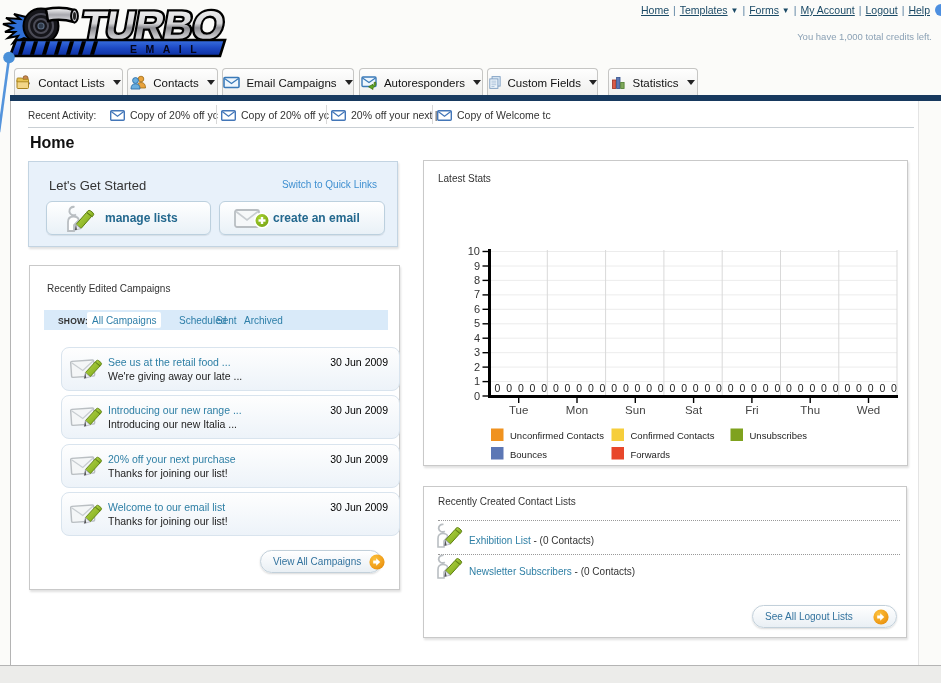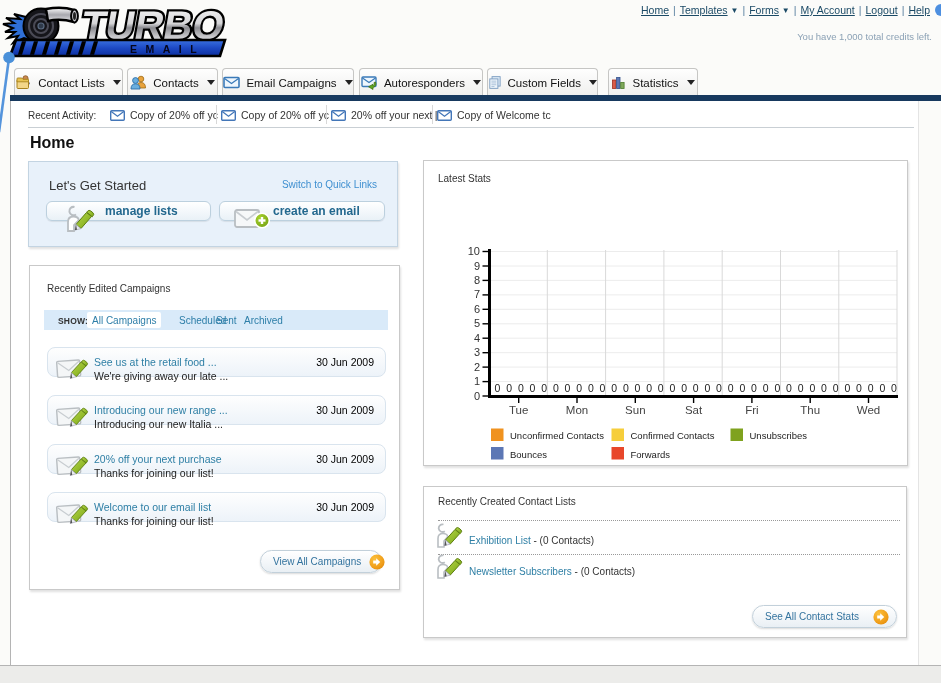--- a/index.html
+++ b/index.html
@@ -27,34 +27,34 @@
 #recentbar .lbl { position:absolute; left:0; top:9px; }
 .ritem { position:absolute; top:5px; height:18px; display:flex; align-items:center; gap:5px; font-size:10.5px; color:#333; }
 .rsep { position:absolute; top:4px; height:19px; width:1px; background:#d8d8d8; }
 #home { position:absolute; left:30px; top:134px; font-size:16px; font-weight:bold; color:#111; }
 
 .panel { position:absolute; background:#fff; border:1px solid #c9c9c9; box-shadow:1px 2px 2px rgba(0,0,0,0.12); }
 .ptitle { font-size:10px; color:#333; }
 #gspanel { left:28px; top:161px; width:370px; height:86px; background:#e8f1fa; border:1px solid #c3d4e2; }
 #gspanel .ptitle { position:absolute; left:20px; top:16px; }
 #quicklink { position:absolute; right:20px; top:17px; font-size:10px; color:#3e8fd0; text-decoration:none; }
-.bigbtn { position:absolute; top:39px; height:20px; border:1px solid #bcd0de; border-radius:6px; background:linear-gradient(#ffffff,#e9f1f7); display:flex; align-items:center; box-shadow:0 1px 1px rgba(0,0,0,0.08); }
+.bigbtn { position:absolute; top:39px; height:34px; border:1px solid #bcd0de; border-radius:6px; background:linear-gradient(#ffffff,#e9f1f7); display:flex; align-items:center; box-shadow:0 1px 1px rgba(0,0,0,0.08); }
 .bigbtn .txt { font-size:12px; font-weight:bold; color:#23688e; }
 #btn-manage { left:17px; width:165px; }
 #btn-create { left:190px; width:166px; }
 
 #campanel { left:29px; top:265px; width:371px; height:325px;padding-left:20px; }
 #campanel .ptitle { position:absolute; left:17px; top:17px; }
 #showbar { position:absolute; left:14px; top:44px; width:344px; height:20px; background:#d9eaf9; font-size:10px; color:#2d7ea8; }
 #showbar .showlbl { position:absolute; left:14px; top:6px; font-size:8.5px; font-weight:bold; color:#333; letter-spacing:0.2px; }
 #showbar .pill { position:absolute; left:43px; top:2px; height:16px; padding:0 5px; background:#fff; border-radius:2px; display:flex; align-items:center; }
 #showbar .s1 { position:absolute; left:135px; top:5px; }
 #showbar .s2 { position:absolute; left:172px; top:5px; }
 #showbar .s3 { position:absolute; left:200px; top:5px; }
-.campitem { position:absolute; left:17px; width:339px; height:30px; border:1px solid #d9e4ee; border-radius:8px; background:linear-gradient(#fefefe,#edf3f9); }
+.campitem { position:absolute; left:31px; width:339px; height:44px; border:1px solid #d9e4ee; border-radius:8px; background:linear-gradient(#fefefe,#edf3f9); }
 .campitem .t { position:absolute; left:46px; top:8px; font-size:10.5px; color:#2e7fa5; }
 .campitem .s { position:absolute; left:46px; top:21.5px; font-size:10.5px; color:#222; }
 .campitem .d { position:absolute; right:11px; top:8px; font-size:10.5px; color:#000; }
 .teal-btn { position:absolute; height:23px; border:1px solid #c2d0da; border-radius:12px; background:linear-gradient(#ffffff,#e9eff4); display:flex; align-items:center; justify-content:space-between; padding:0 7px 0 12px; box-shadow:0 1px 2px rgba(0,0,0,0.15); font-size:10px; color:#33739e; white-space:nowrap; }
 
 #statspanel { left:423px; top:160px; width:485px; height:306px; }
 #statspanel .ptitle { position:absolute; left:14px; top:12px; }
 #statsel { position:absolute; left:17px; top:33px; width:461px; height:15px; border:1px solid #8e8e8e; background:#fff; font-size:10px; color:#111; }
 #statsel .stxt { position:absolute; left:7px; top:1.5px; }
 #statsel .sarr { position:absolute; right:6px; top:5px; width:0; height:0; border-left:4px solid transparent; border-right:4px solid transparent; border-top:5px solid #000; }
@@ -502,21 +502,21 @@
           </defs>
 <path d="M8.5 1.5 A3.8 3.8 0 1 0 9.8 8.2" fill="none" stroke="#b9bec2" stroke-width="1.8"></path>
 <path d="M3 24 L3 15.5 Q3 10.5 8 10.5 Q12 10.5 12.8 13.5 L9 18 L9 24 Z" fill="#fff" stroke="#b9bec2" stroke-width="1.6"></path>
 <path d="M10.5 17 L20 6.5 L24.8 10.5 L15.3 21 Z" fill="url(#pen4)" stroke="#5d7f10" stroke-width="1"></path>
 <path d="M21 5.3 Q22.3 3.8 24 5.2 L26 6.9 Q27.4 8.3 26 9.6 L25.3 10.5 L20.2 6.2 Z" fill="url(#pen4)" stroke="#5d7f10" stroke-width="1"></path>
 <path d="M10.5 17 L9.6 22.6 L15.1 21.2 Z" fill="#e9edf0" stroke="#aab" stroke-width="0.8"></path>
 <path d="M10.5 17 L9.4 22.8 L11.6 22.3 Z" fill="#555"></path>
 </svg></span>
       <div class="abs" style="left:45px; top:74px; white-space:nowrap;"><span class="cllink">Newsletter Subscribers</span><span class="cltxt"> - (0 Contacts)</span></div>
     <div class="teal-btn" style="left:328px; top:118px; width:145px;">
-        <span>See All Contact Stats</span>
+        <span>See All Logout Lists</span>
         <svg width="16" height="16" viewBox="0 0 16 16" style="margin-left:8px;flex:none;">
 <defs>
             <radialGradient id="ocb" cx="0.35" cy="0.3" r="0.95">
               <stop offset="0" stop-color="#fcc03c"></stop>
               <stop offset="0.6" stop-color="#f09e1a"></stop>
               <stop offset="1" stop-color="#d97f05"></stop>
             </radialGradient>
           </defs>
 <circle cx="8" cy="8" r="7.6" fill="url(#ocb)"></circle>
 <path d="M7.2 4.2 L11.2 8 L7.2 11.8 L7.2 9.6 L4.2 9.6 L4.2 6.4 L7.2 6.4 Z" fill="#fff"></path>

